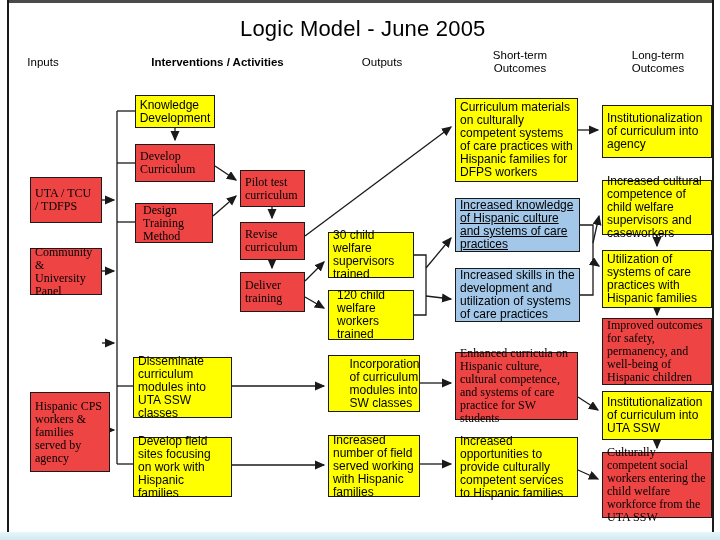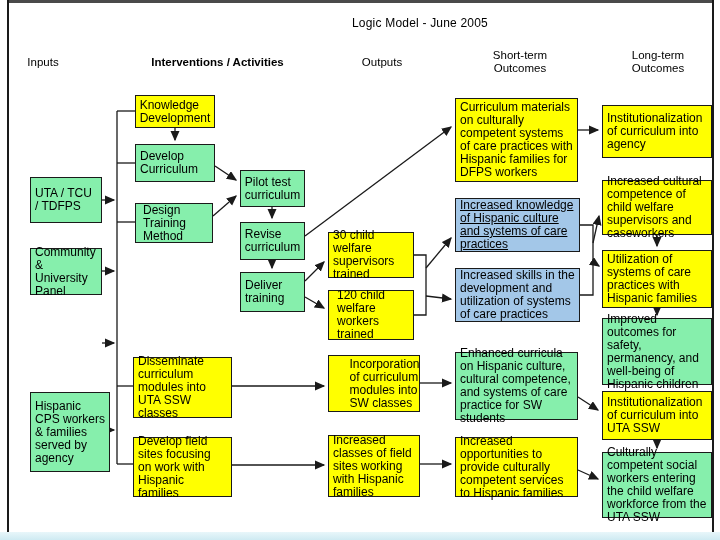--- a/index.html
+++ b/index.html
@@ -3,27 +3,27 @@
 <meta charset="utf-8">
 <style>
   html,body{margin:0;padding:0;background:#ffffff;}
   .stage{position:relative;width:720px;height:540px;background:#ffffff;overflow:hidden;
          font-family:"Liberation Sans","DejaVu Sans",sans-serif;color:#000;}
   .frame-top{position:absolute;left:8px;top:0;width:706px;height:3px;background:#4a4a4a;}
   .frame-left{position:absolute;left:7px;top:0;width:2px;height:533px;background:#1a1a1a;}
   .frame-right{position:absolute;left:712px;top:0;width:2px;height:533px;background:#1a1a1a;}
   .footer-strip{position:absolute;left:0;top:532px;width:720px;height:8px;
                 background:linear-gradient(#e8f6fa,#cfeaf2);border-bottom:1px solid #9fcddd;}
-  .title{position:absolute;left:228px;top:16px;width:260px;text-align:right;
-         font-size:12px;letter-spacing:.2px;}
+  .title{position:absolute;left:240px;top:16px;width:260px;text-align:left;
+         font-size:22px;letter-spacing:.2px;}
   .colhead{position:absolute;font-size:11.5px;text-align:center;line-height:13px;}
   .node{position:absolute;display:flex;align-items:center;justify-content:center;
         text-align:left;font-size:12px;line-height:13px;padding:2px 4px;
         box-sizing:border-box;border:1.4px solid #1a1a1a;}
-  .n-white{background:#86efac;}
+  .n-white{background:#ef4444;font-family:Liberation Serif, serif;}
   .n-yellow{background:#ffff00;}
   .n-blue{background:#a3c7e8;}
   svg.wires{position:absolute;left:0;top:0;width:720px;height:540px;pointer-events:none;}
   svg.wires line, svg.wires polyline{stroke:#1a1a1a;stroke-width:1.3;fill:none;}
 </style>
 </head>
 <body>
 
 <div class="stage">
 
@@ -99,21 +99,21 @@
   <div class="node n-yellow" style="left:133px;top:357px;width:99px;height:61px;">Disseminate curriculum modules into UTA SSW classes</div>
   <div class="node n-yellow" style="left:133px;top:437px;width:99px;height:60px;">Develop field sites focusing on work with Hispanic families</div>
 
   <div class="node n-white" style="left:240px;top:170px;width:65px;height:37px;">Pilot test curriculum</div>
   <div class="node n-white" style="left:240px;top:222px;width:65px;height:38px;">Revise curriculum</div>
   <div class="node n-white" style="left:240px;top:272px;width:65px;height:40px;">Deliver training</div>
 
   <div class="node n-yellow" style="left:328px;top:232px;width:86px;height:46px;">30 child welfare supervisors trained</div>
   <div class="node n-yellow" style="left:328px;top:290px;width:86px;height:50px;padding:2px 8px;">120 child welfare workers trained</div>
   <div class="node n-yellow" style="left:328px;top:355px;width:92px;height:57px;padding-left:25px;">Incorporation of curriculum modules into SW classes</div>
-  <div class="node n-yellow" style="left:328px;top:435px;width:92px;height:62px;">Increased classes of field sites working with Hispanic families</div>
+  <div class="node n-yellow" style="left:328px;top:435px;width:92px;height:62px;">Increased number of field served working with Hispanic families</div>
 
   <div class="node n-yellow" style="left:455px;top:98px;width:123px;height:84px;">Curriculum materials on culturally competent systems of care practices with Hispanic families for DFPS workers</div>
   <div class="node n-blue" style="left:455px;top:198px;width:125px;height:54px;text-decoration:underline;">Increased knowledge of Hispanic culture and systems of care practices</div>
   <div class="node n-blue" style="left:455px;top:268px;width:125px;height:54px;">Increased skills in the development and utilization of systems of care practices</div>
   <div class="node n-white" style="left:455px;top:352px;width:123px;height:68px;">Enhanced curricula on Hispanic culture, cultural competence, and systems of care practice for SW students</div>
   <div class="node n-yellow" style="left:455px;top:437px;width:123px;height:60px;">Increased opportunities to provide culturally competent services to Hispanic families</div>
 
   <div class="node n-yellow" style="left:602px;top:105px;width:110px;height:53px;">Institutionalization of curriculum into agency</div>
   <div class="node n-yellow" style="left:602px;top:180px;width:110px;height:55px;">Increased cultural competence of child welfare supervisors and caseworkers</div>
   <div class="node n-yellow" style="left:602px;top:250px;width:110px;height:58px;">Utilization of systems of care practices with Hispanic families</div>

